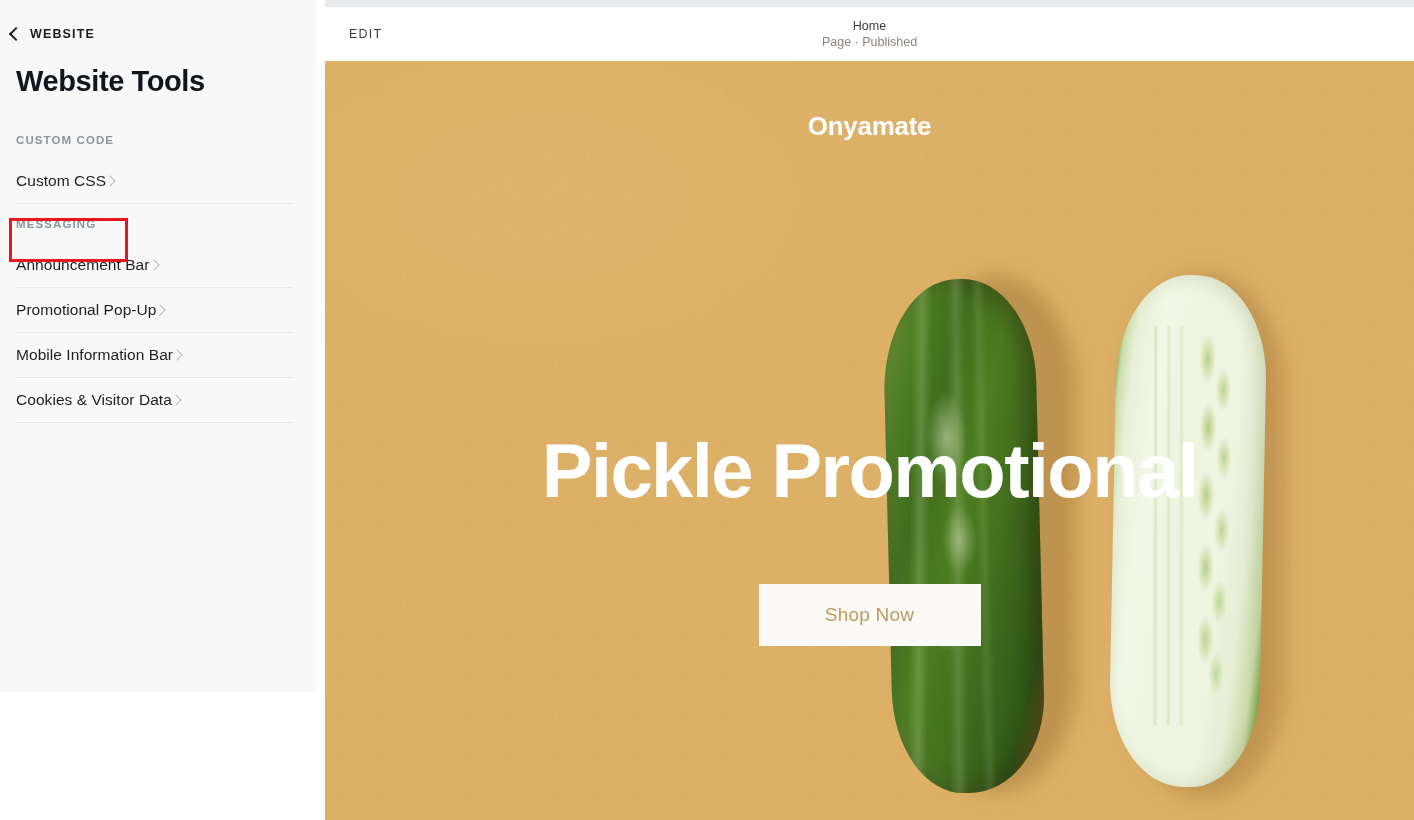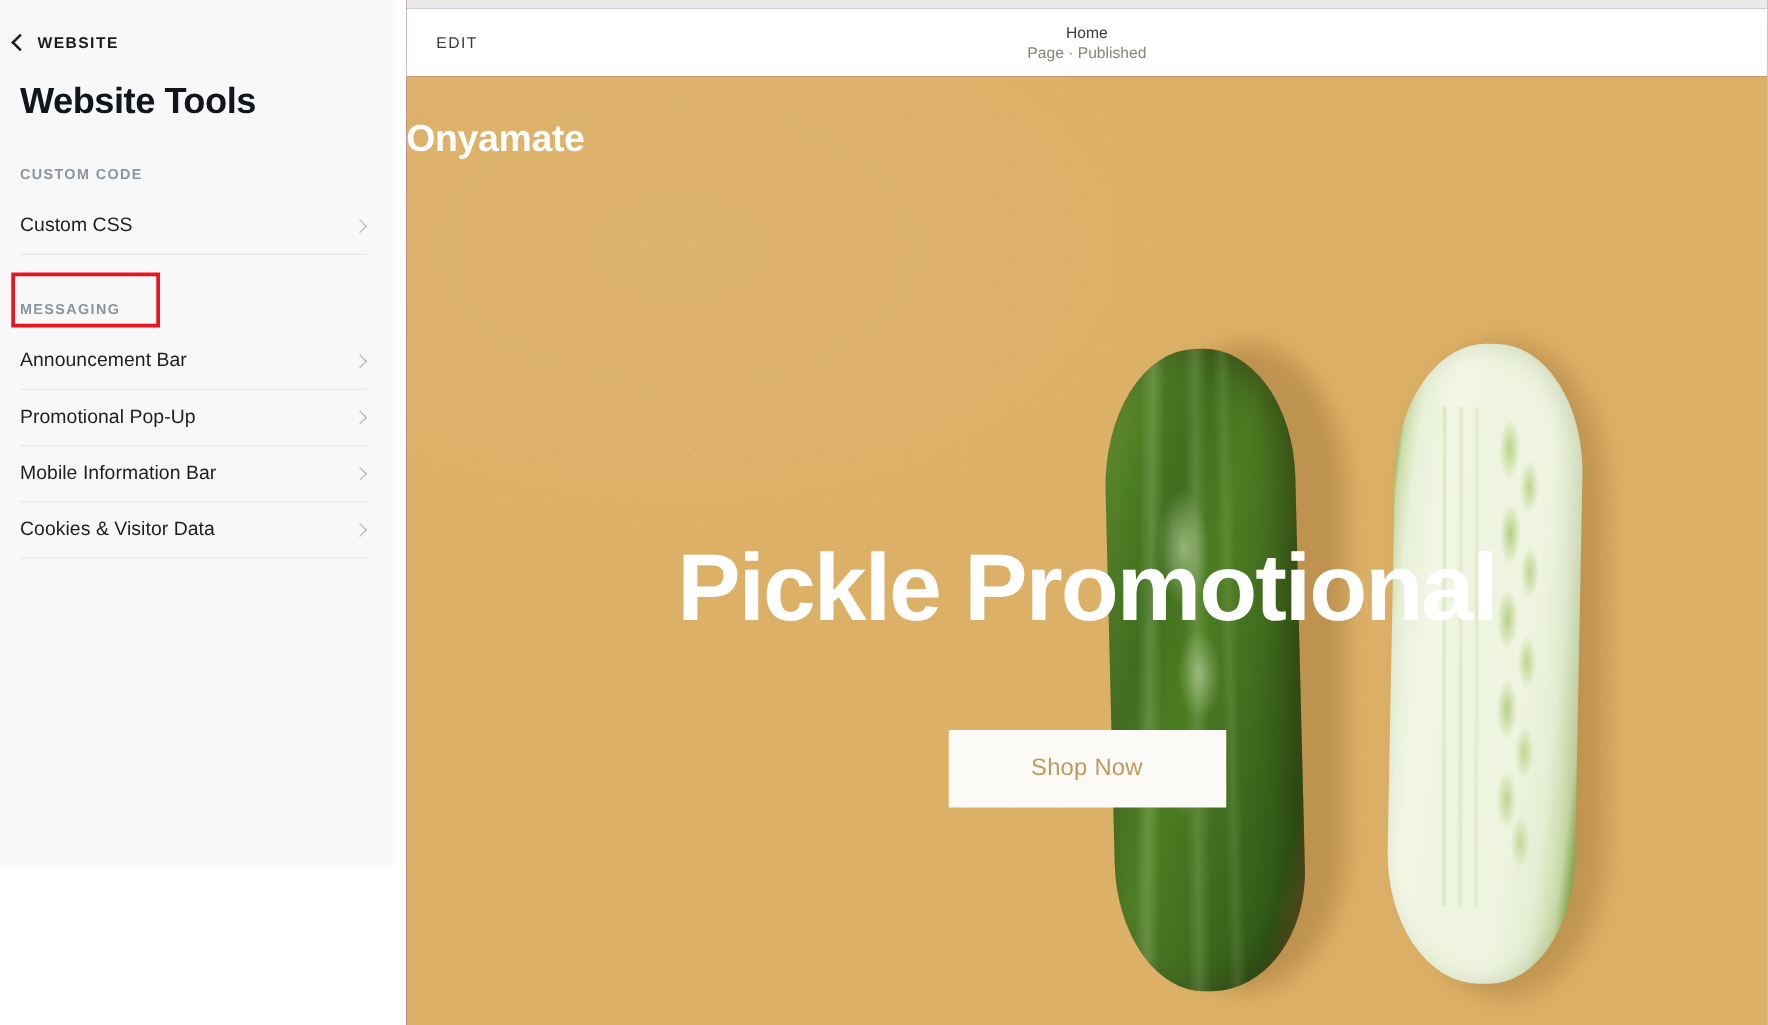--- a/index.html
+++ b/index.html
@@ -42,27 +42,27 @@
     font-size: 29px; font-weight: 700; letter-spacing: -0.4px;
     color: #10161c;
     line-height: 1.15;
   }
 
   .group-label {
     margin: 36px 0 0 16px;
     font-size: 11.5px; font-weight: 700; letter-spacing: 1.1px;
     color: #8c949c;
   }
-  .group-label.second { margin-top: 38px; }
+  .group-label.second { margin-top: 14px; }
 
   .nav-list { margin-top: 13px; }
 
   .nav-row {
     position: relative;
-    display: flex; align-items: center; justify-content: space-between;
+    display: flex; align-items: center; 
     height: 45px;
     margin: 0 32px 0 16px;
     border-bottom: 1px solid #e6e7e8;
     cursor: pointer;
   }
   .nav-row-label {
     font-size: 15.5px; color: #1c1f22; letter-spacing: 0.05px;
   }
   .row-chevron {
     width: 8px; height: 8px;
@@ -143,22 +143,23 @@
 
   .site-nav {
     position: absolute; top: 59px; left: 64px;
     display: flex; gap: 25px; z-index: 6;
   }
   .site-nav-link {
     font-size: 19px; color: #ffffff; letter-spacing: 0.1px;
     font-weight: 400; cursor: pointer;
   }
   .site-title {
-    position: absolute; top: 34px; left: 0; right: 0;
-    font-size: 30px; font-weight: 700; letter-spacing: -0.3px;
+    position: absolute; top: 50px; left: 0; right: 0;
+    text-align: center;
+    font-size: 26px; font-weight: 700; letter-spacing: -0.3px;
     color: #ffffff; z-index: 6;
   }
 
   
   .produce { position: absolute; inset: 0; z-index: 2; }
 
   .shadow-left {
     position: absolute; left: 592px; top: 214px;
     width: 160px; height: 518px;
     border-radius: 80px / 120px;

